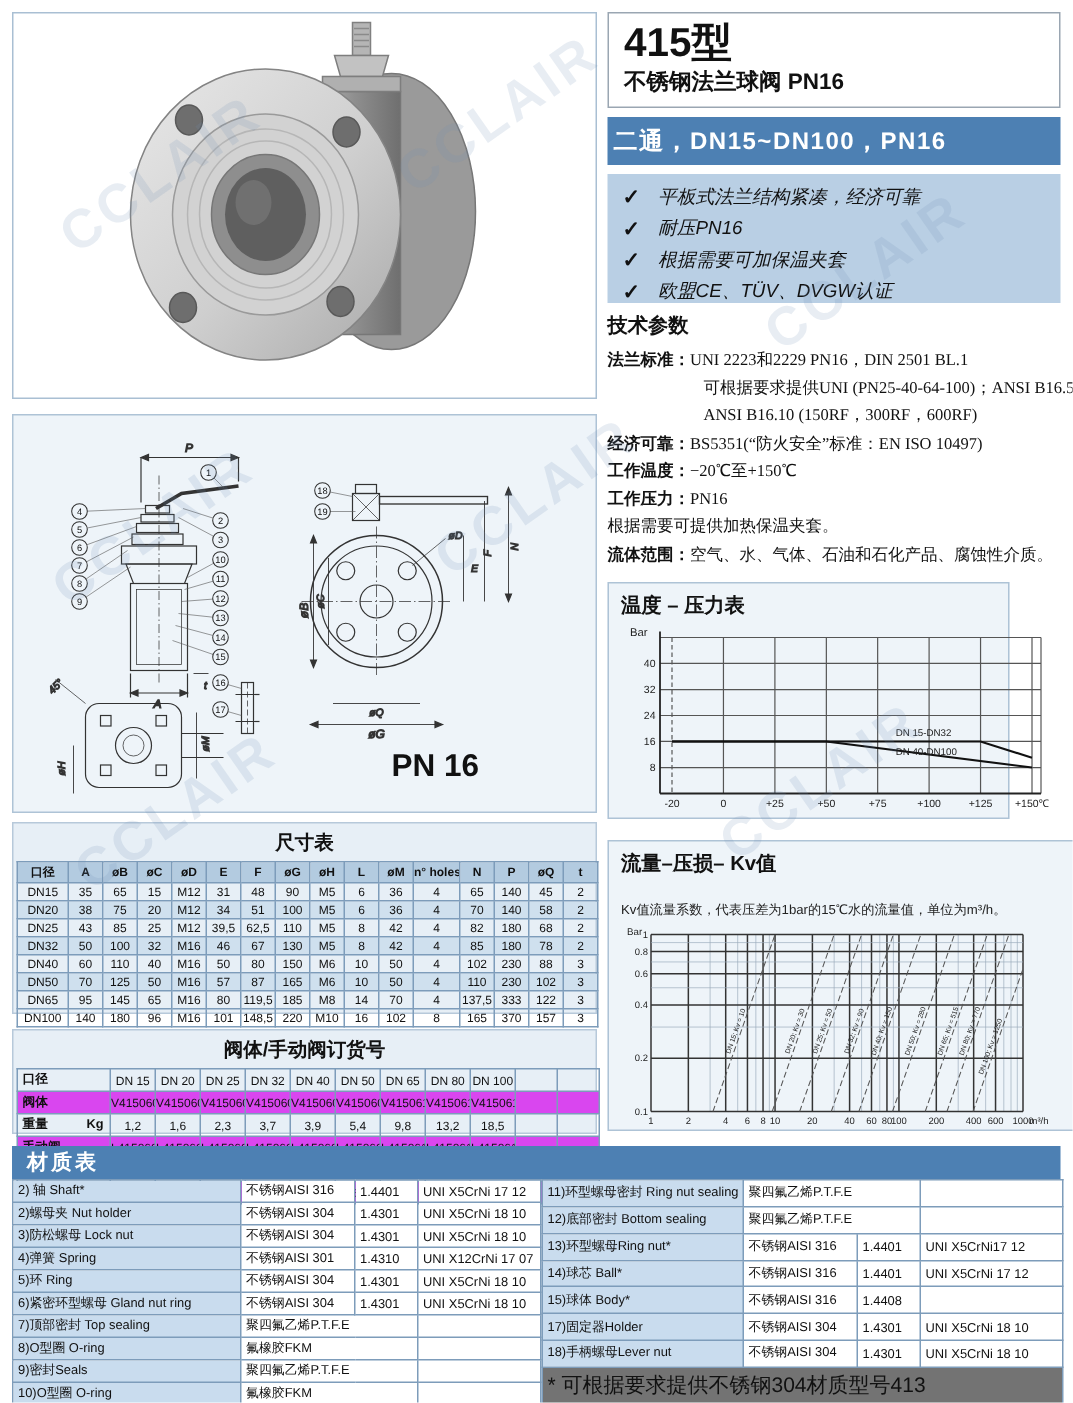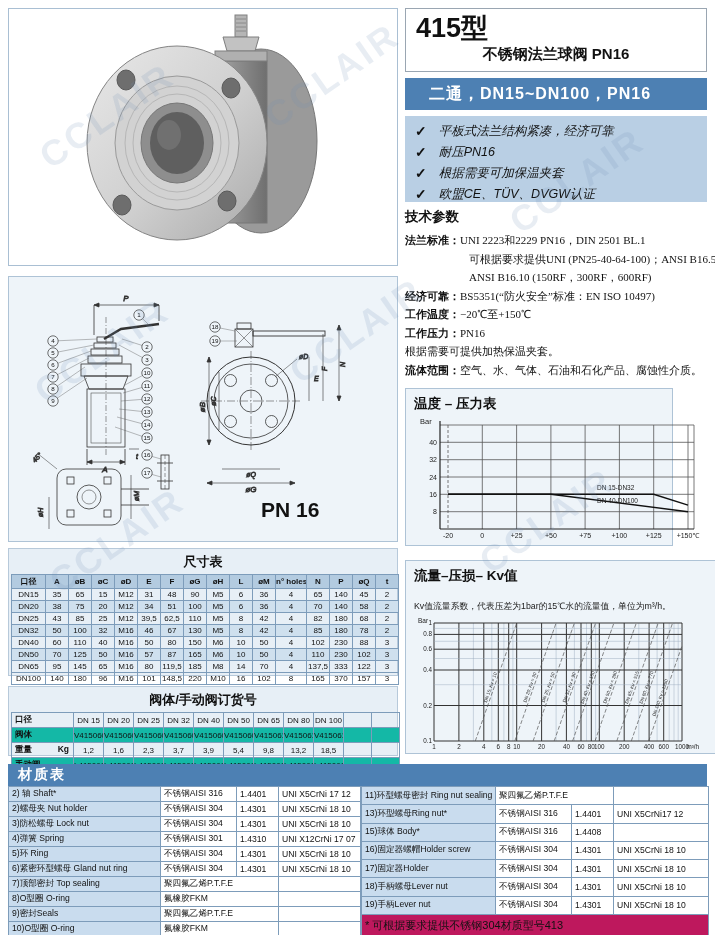--- a/index.html
+++ b/index.html
@@ -6,51 +6,51 @@
 body{width:715px;height:935px;position:relative;background:#fff;color:#111;
      font-family:"Liberation Sans",sans-serif;overflow:hidden;font-size:11px}
 .abs{position:absolute}
 .wm{position:absolute;font:bold 36px "Liberation Sans",sans-serif;color:rgba(110,145,180,.16);
     transform:rotate(-35deg);letter-spacing:3px;pointer-events:none;z-index:5}
 .panel{border:1px solid #a9bfd3;background:#fff}
 .bluepanel{border:1px solid #aec3d6;background:#eef4f9}
 
 .titlebox{border:1px solid #9aa6b2;background:#fff;padding:4px 10px}
 .model{font-size:27px;font-weight:bold;line-height:30px}
-.subtitle{font-size:15px;font-weight:bold;text-align:center;margin-top:2px}
+.subtitle{font-size:15px;font-weight:bold;text-align:left;margin-top:2px}
 .banner{background:#4d80b3;color:#fff;font-size:16px;font-weight:bold;
-        display:flex;align-items:center;padding-left:24px;letter-spacing:1px}
+        display:flex;align-items:center;padding-left:4px;letter-spacing:1px}
 .features{background:#b9cfe4;padding:7px 10px 5px 10px}
 .feat{display:flex;align-items:flex-start;margin-bottom:4px;font-size:12.5px;font-style:italic}
 .feat .ck{font-weight:bold;font-size:14px;margin-right:12px;font-style:normal}
 .tech h3{font-size:13.5px;font-weight:bold;margin-bottom:5px}
 .tline{font-size:11px;line-height:18.5px;font-family:"Liberation Serif",serif;white-space:nowrap}
 .tline b{font-family:Liberation Serif, serif;font-weight:bold}
 .tline.ind{padding-left:64px}
 
 .chartpanel{padding:6px 6px 2px 8px}
 .ctitle{font-size:13.5px;font-weight:bold;margin-bottom:2px}
 .csub{font-size:8.8px;margin:16px 0 2px 0;color:#222}
 
 .tpanel{background:#e7eff6;border:1px solid #b7c9da;padding:2px 2px 4px 2px}
 .ttitle{text-align:center;font-size:13px;font-weight:bold;padding:2px 0 3px 0}
 table{border-collapse:collapse;width:100%;table-layout:fixed}
 td,th{border:1px solid #7d9cba;font-size:8px;text-align:center;padding:1px 0;
       overflow:hidden;white-space:nowrap}
 th{background:#b3cbe0;font-weight:bold}
 tr.alt td{background:#cfe0ee}
 #order-table td.lbl{text-align:left;padding-left:3px;font-weight:bold;font-size:8.5px}
-#order-table tr.shade td{background:#14b8a6}
+#order-table tr.shade td{background:#d946ef}
 #order-table td .unit{float:right;padding-right:4px;font-weight:bold}
 
 .matband{background:#4d80b3;color:#fff;font-size:14px;font-weight:bold;
          display:flex;align-items:center;padding-left:10px;letter-spacing:2px}
 .mat td{font-size:8.6px;text-align:left;padding:1px 3px;height:12px;background:#fff}
 .mat td.name{background:#c9dcee}
-.mat td.foot{background:#be185d;font-size:11px}
+.mat td.foot{background:#737373;font-size:14px}
 svg text{font-family:"Liberation Sans",sans-serif}
 </style>
 </head>
 <body>
 
 <div class="wm" style="left:30px;top:95px">CCLAIR</div>
 <div class="wm" style="left:255px;top:55px">CCLAIR</div>
 <div class="wm" style="left:25px;top:330px">CCLAIR</div>
 <div class="wm" style="left:280px;top:310px">CCLAIR</div>
 <div class="wm" style="left:40px;top:520px">CCLAIR</div>
@@ -758,53 +758,52 @@
         <col style="width:42px">
         <col style="width:95px">
       </colgroup>
       <tbody>
         <tr>
           <td class="name">11)环型螺母密封 Ring nut sealing</td>
           <td colspan="2">聚四氟乙烯P.T.F.E</td>
           <td></td>
         </tr>
         <tr>
+          <td class="name">12)底部密封 Bottom sealing</td>
+          <td colspan="2">聚四氟乙烯P.T.F.E</td>
+          <td></td>
+        </tr>
+        <tr>
           <td class="name">13)环型螺母Ring nut*</td>
           <td>不锈钢AISI 316</td>
           <td>1.4401</td>
           <td>UNI X5CrNi17 12</td>
         </tr>
         <tr>
+          <td class="name">14)球芯 Ball*</td>
+          <td>不锈钢AISI 316</td>
+          <td>1.4401</td>
+          <td>UNI X5CrNi 17 12</td>
+        </tr>
+        <tr>
           <td class="name">15)球体 Body*</td>
           <td>不锈钢AISI 316</td>
           <td>1.4408</td>
           <td></td>
-        </tr>
-        <tr>
-          <td class="name">16)固定器螺帽Holder screw</td>
-          <td>不锈钢AISI 304</td>
-          <td>1.4301</td>
-          <td>UNI X5CrNi 18 10</td>
         </tr>
         <tr>
           <td class="name">17)固定器Holder</td>
           <td>不锈钢AISI 304</td>
           <td>1.4301</td>
           <td>UNI X5CrNi 18 10</td>
         </tr>
         <tr>
           <td class="name">18)手柄螺母Lever nut</td>
           <td>不锈钢AISI 304</td>
           <td>1.4301</td>
           <td>UNI X5CrNi 18 10</td>
         </tr>
         <tr>
-          <td class="name">19)手柄Lever nut</td>
-          <td>不锈钢AISI 304</td>
-          <td>1.4301</td>
-          <td>UNI X5CrNi 18 10</td>
-        </tr>
-        <tr>
           <td class="foot" colspan="4">* 可根据要求提供不锈钢304材质型号413</td>
         </tr>
       </tbody>
     </table>
 </div>
 
 </body></html>

